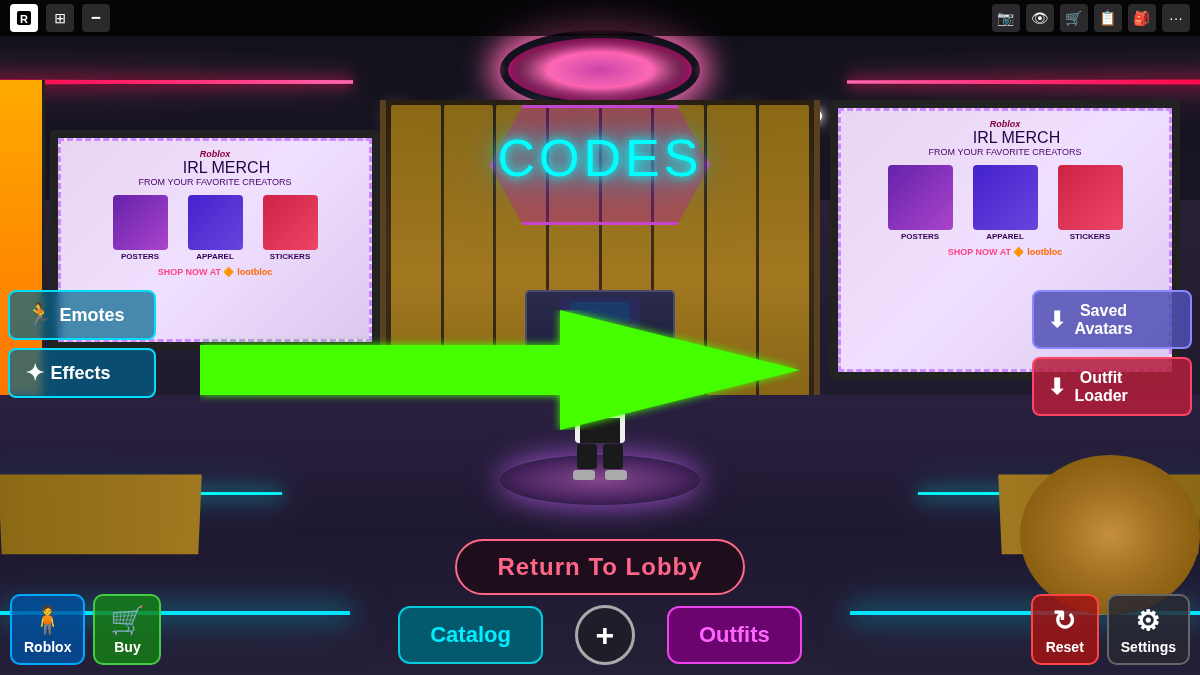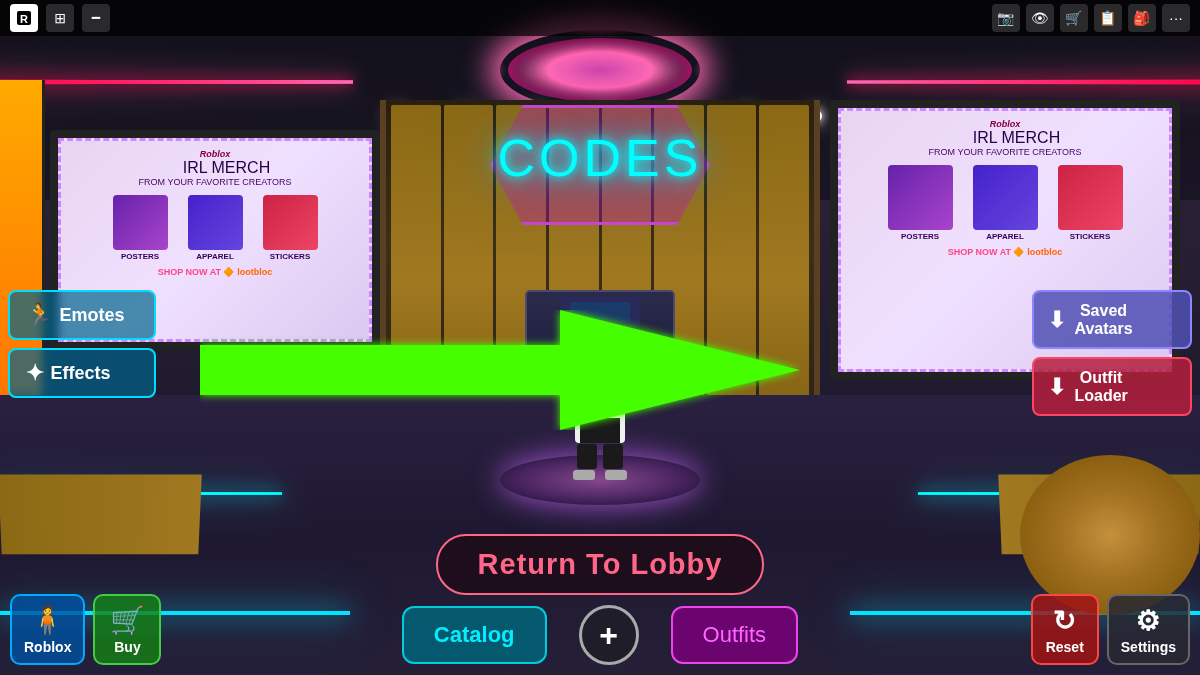--- a/index.html
+++ b/index.html
@@ -513,21 +513,21 @@
       z-index: 50;
     }
 
     
     .return-lobby-btn {
       padding: 12px 40px;
       border-radius: 30px;
       border: 2px solid #ff6688;
       background: rgba(30, 10, 20, 0.7);
       color: #ff6688;
-      font-size: 29px;
+      font-size: 24px;
       font-weight: 900;
       cursor: pointer;
       font-family: 'Arial Black', sans-serif;
       letter-spacing: 1px;
     }
 
     
     .bottom-actions {
       display: flex;
       align-items: center;
@@ -605,21 +605,21 @@
       align-items: center;
       justify-content: center;
     }
     .outfits-btn {
       padding: 14px 30px;
       border-radius: 12px;
       border: 2px solid #ee44ee;
       background: rgba(120, 0, 120, 0.85);
       color: #ff66ff;
       font-size: 22px;
-      font-weight: 400;
+      font-weight: 700;
       cursor: pointer;
       font-family: 'Arial Black', sans-serif;
     }
 
     
     .bottom-right-btns {
       position: absolute;
       bottom: 10px;
       right: 10px;
       display: flex;

